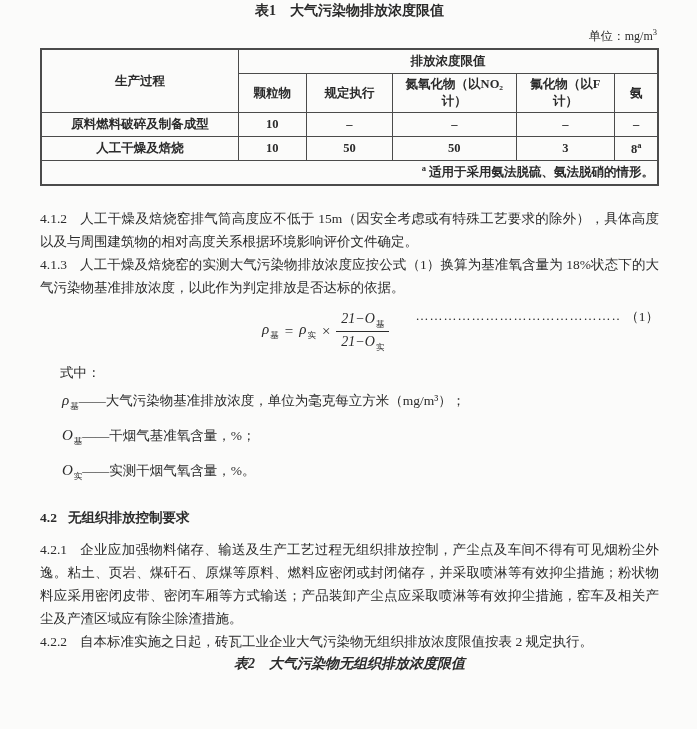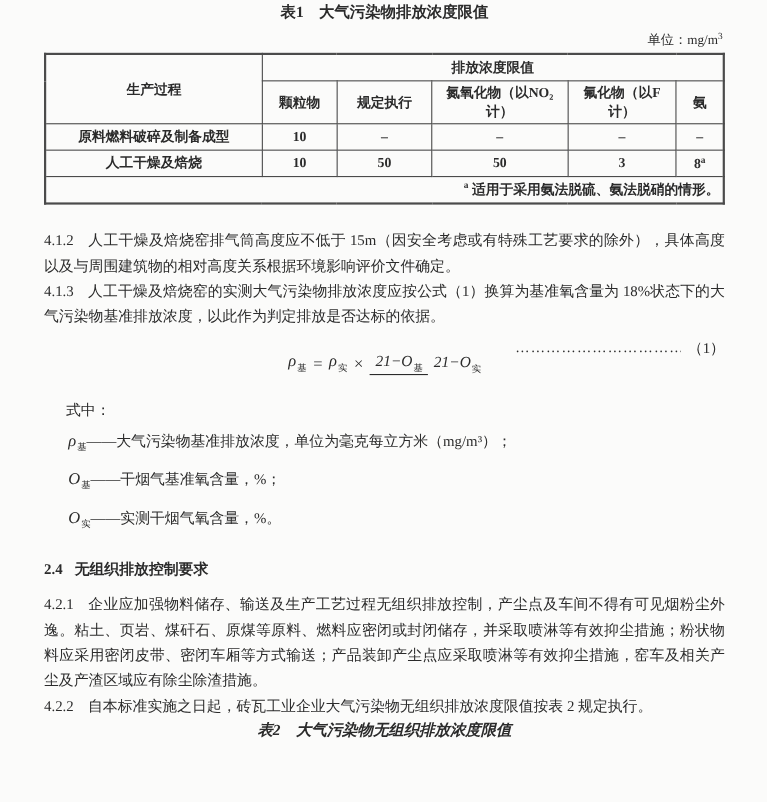--- a/index.html
+++ b/index.html
@@ -24,21 +24,21 @@
   .sec-head{font-weight:bold;margin:15px 0 9px;}
   .sec-head .sec-no{margin-right:11px;}
   .mt{margin-top:21px;}
   
   .formula-row{display:flex;margin:9px 0 6px;height:46px;}
   .f-spacer{width:222px;flex:0 0 auto;}
   .f-group{display:flex;align-items:center;font-size:15px;}
   .sym{font-style:italic;}
   .subchar{font-size:8.5px;vertical-align:-4px;margin-left:1px;font-style:normal;}
   .f-op{margin:0 6px;}
-  .frac{display:inline-flex;flex-direction:row;text-align:center;line-height:1.25;font-size:14px;}
+  .frac{display:inline-flex;flex-direction:column;text-align:center;line-height:1.25;font-size:14px;}
   .frac .num{border-bottom:1px solid #2b2b2b;padding:0 5px 1px;}
   .frac .den{padding:1px 5px 0;}
   .f-dots{flex:1;overflow:hidden;white-space:nowrap;margin-left:26px;font-size:13px;letter-spacing:1px;color:#2b2b2b;}
   .f-label{margin-left:6px;flex:0 0 auto;}
   
   .where{margin:2px 0 0;padding-left:20px;line-height:26px;}
   .def{margin:0;padding-left:22px;line-height:29px;font-size:13.5px;}
   .def .sym{font-size:15px;}
 </style>
 </head>
@@ -112,21 +112,21 @@
     <span class="f-dots">……………………………………………………</span>
     <span class="f-label">（1）</span>
   </div>
 
   <p class="where">式中：</p>
 
   <p class="def"><span class="sym"><span>ρ</span><span class="subchar">基</span></span><span>——大气污染物基准排放浓度，单位为毫克每立方米（mg/m³）；</span></p>
   <p class="def"><span class="sym"><span>O</span><span class="subchar">基</span></span><span>——干烟气基准氧含量，%；</span></p>
   <p class="def"><span class="sym"><span>O</span><span class="subchar">实</span></span><span>——实测干烟气氧含量，%。</span></p>
 
-  <p class="para sec-head"><span class="sec-no">2.4</span><span>无组织排放控制要求</span></p>
+  <p class="para sec-head"><span class="sec-no">4.2</span><span>无组织排放控制要求</span></p>
 
   <p class="para"><span class="sec-no">4.2.1</span><span>企业应加强物料储存、输送及生产工艺过程无组织排放控制，产尘点及车间不得有可见烟粉尘外逸。粘土、页岩、煤矸石、原煤等原料、燃料应密闭或封闭储存，并采取喷淋等有效抑尘措施；粉状物料应采用密闭皮带、密闭车厢等方式输送；产品装卸产尘点应采取喷淋等有效抑尘措施，窑车及相关产尘及产渣区域应有除尘除渣措施。</span></p>
 
   <p class="para"><span class="sec-no">4.2.2</span><span>自本标准实施之日起，砖瓦工业企业大气污染物无组织排放浓度限值按表 2 规定执行。</span></p>
 
   <p class="tbl-title" style="font-style:italic;"><span class="t-no">表2</span><span>大气污染物无组织排放浓度限值</span></p>
 
 </div>
 
 </body></html>

